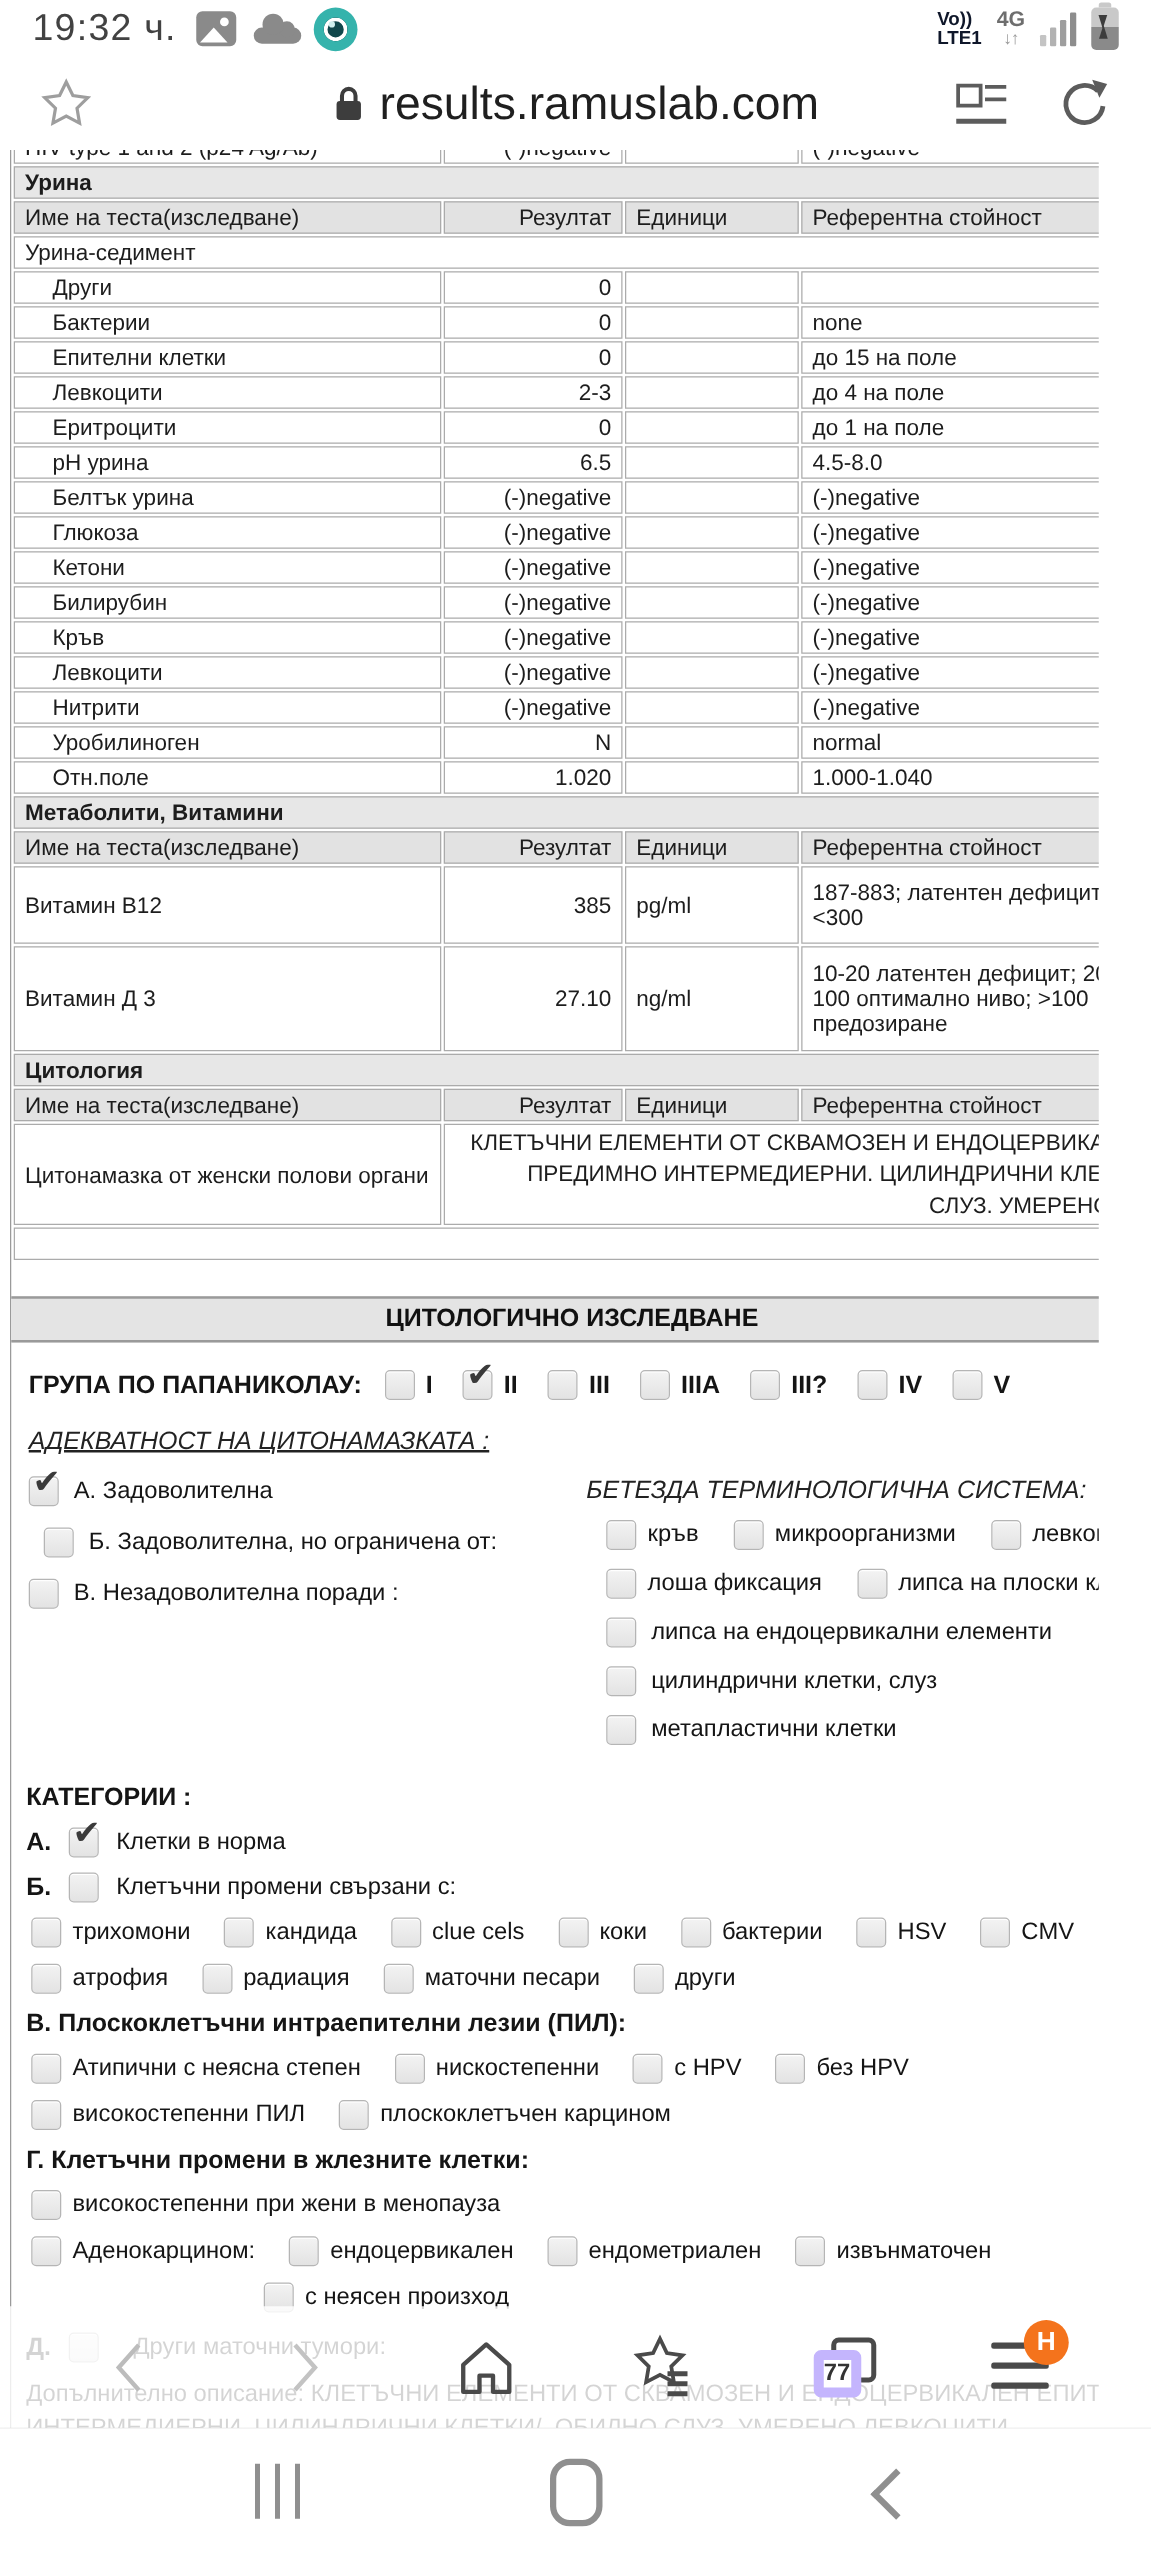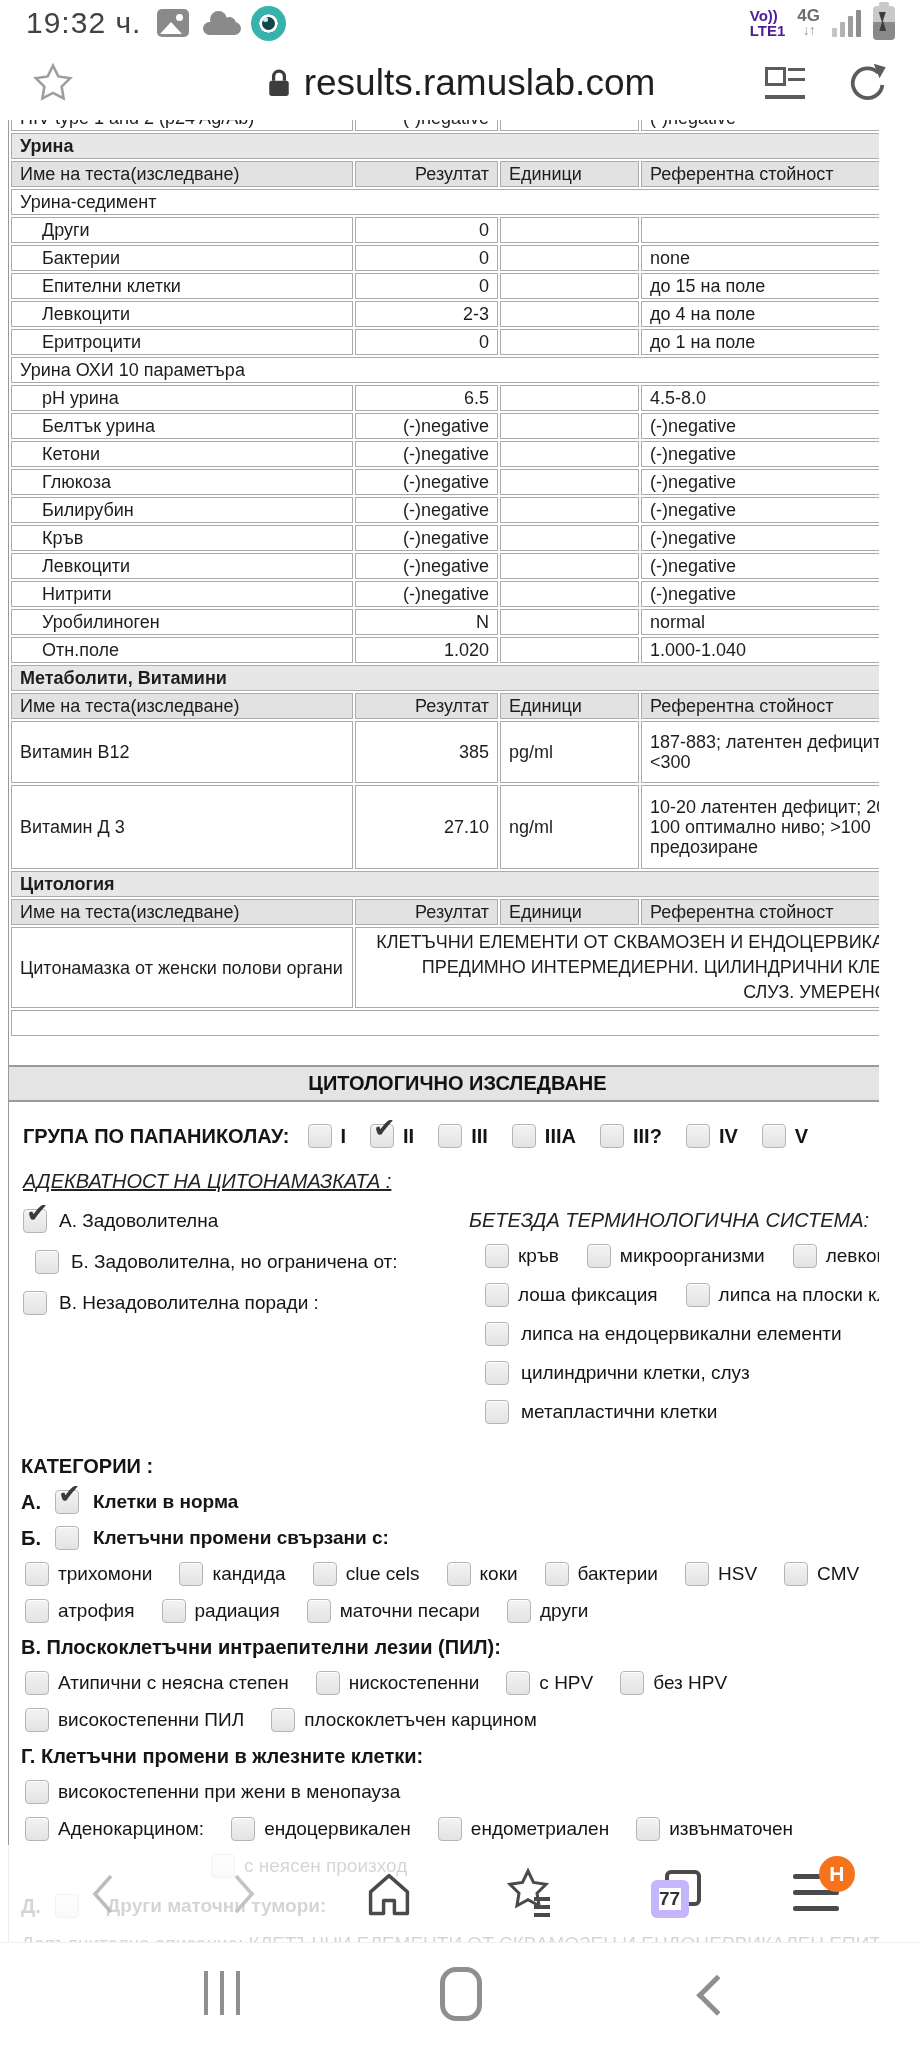--- a/index.html
+++ b/index.html
@@ -17,21 +17,21 @@
                  border-left:11px solid transparent;border-right:11px solid transparent;border-bottom:12px solid #fff;}
   .ic-cloud{width:38px;height:24px;position:relative;}
   .ic-cloud:before{content:"";position:absolute;left:0;bottom:0;width:38px;height:13px;background:#8a8a8a;border-radius:7px;}
   .ic-cloud:after{content:"";position:absolute;left:7px;top:0;width:17px;height:17px;background:#8a8a8a;border-radius:50%;
                   box-shadow:11px 4px 0 -2px #8a8a8a;}
   .ic-lens{width:27px;height:27px;border-radius:50%;background:#10474b;
            box-shadow:0 0 0 3px #fff inset, 0 0 0 4px #35b3ac, 0 0 0 1px #7fd6d2;
            border:4px solid #35b3ac;box-sizing:border-box;position:relative;}
   .ic-lens:before{content:"";position:absolute;left:4px;top:3px;width:5px;height:5px;border-radius:50%;background:#cfeeed;}
   .sb-right{margin-left:auto;display:flex;align-items:center;gap:12px;}
-  .sb-volte{font-size:15px;font-weight:bold;color:#4c1d95;line-height:15px;text-align:left;}
+  .sb-volte{font-size:15px;font-weight:bold;color:#0f172a;line-height:15px;text-align:left;}
   .sb-4g{font-size:17px;font-weight:bold;color:#6e6e6e;line-height:15px;text-align:center;}
   .sb-4g .arr{font-size:14px;font-weight:normal;color:#9a9a9a;letter-spacing:-1px;}
   .sig{display:flex;align-items:flex-end;gap:3px;height:28px;}
   .sig i{display:block;width:5px;border-radius:1px;}
   .sig .b1{height:9px;background:#c4c4c4;}
   .sig .b2{height:15px;background:#b2b2b2;}
   .sig .b3{height:21px;background:#9e9e9e;}
   .sig .b4{height:27px;background:#8d8d8d;}
   .batt{width:22px;height:34px;border-radius:4px;position:relative;
         background:linear-gradient(#c9c9c9 0 46%, #8a8a8a 46% 100%);}
@@ -87,21 +87,21 @@
   .pap-opt{display:flex;align-items:center;gap:9px;margin-right:14px;font-weight:bold;font-size:20px;}
   .adequacy-title{font-style:italic;text-decoration:underline;font-size:20px;margin:22px 0 0 2px;color:#222;}
   .cols{display:flex;margin-top:16px;}
   .col-left{width:448px;flex:none;}
   .col-right{flex:1;}
   .cbrow{display:flex;align-items:center;gap:12px;margin:0 0 17px 2px;}
   .cbrow.i2{margin-left:14px;}
   .beth-title{font-style:italic;font-size:20px;margin:0 0 12px 0;color:#222;}
   .beth-rows .cbrow{margin:0 0 15px 16px;}
   .inline-opts{display:flex;align-items:center;flex-wrap:nowrap;gap:10px;}
-  .bold{font-weight:bold;}
+  .bold{font-weight:normal;}
   .cat-title{font-weight:bold;font-size:20px;margin:16px 0 12px 0;}
   .cat-line{display:flex;align-items:center;gap:14px;margin:0 0 12px 0;}
   .cat-line .pref{font-weight:bold;font-size:20px;}
   .opt-row{display:flex;align-items:center;gap:9px;margin:0 0 13px 4px;flex-wrap:nowrap;}
   .opt{display:flex;align-items:center;gap:9px;margin-right:18px;white-space:nowrap;}
   .head-line{font-weight:bold;font-size:20px;margin:4px 0 12px 0;}
   .desc{margin-top:4px;}
   .desc div{white-space:nowrap;line-height:27px;}
   .faded-zone{margin-top:10px;}
 
@@ -249,44 +249,41 @@
           <td class="units"></td>
           <td class="ref">до 4 на поле</td>
         </tr>
         <tr>
           <td class="name ind">Еритроцити</td>
           <td class="resv">0</td>
           <td class="units"></td>
           <td class="ref">до 1 на поле</td>
         </tr>
 
-        <tr>
-              <td colspan="4" class="subsec">Урина ОХИ 10 параметъра</td>
-            </tr>
 
         <tr>
           <td class="name ind">pH урина</td>
           <td class="resv">6.5</td>
           <td class="units"></td>
           <td class="ref">4.5-8.0</td>
         </tr>
         <tr>
           <td class="name ind">Белтък урина</td>
           <td class="resv">(-)negative</td>
           <td class="units"></td>
           <td class="ref">(-)negative</td>
         </tr>
         <tr>
+          <td class="name ind">Глюкоза</td>
+          <td class="resv">(-)negative</td>
+          <td class="units"></td>
+          <td class="ref">(-)negative</td>
+        </tr>
+        <tr>
           <td class="name ind">Кетони</td>
-          <td class="resv">(-)negative</td>
-          <td class="units"></td>
-          <td class="ref">(-)negative</td>
-        </tr>
-        <tr>
-          <td class="name ind">Глюкоза</td>
           <td class="resv">(-)negative</td>
           <td class="units"></td>
           <td class="ref">(-)negative</td>
         </tr>
         <tr>
           <td class="name ind">Билирубин</td>
           <td class="resv">(-)negative</td>
           <td class="units"></td>
           <td class="ref">(-)negative</td>
         </tr>

